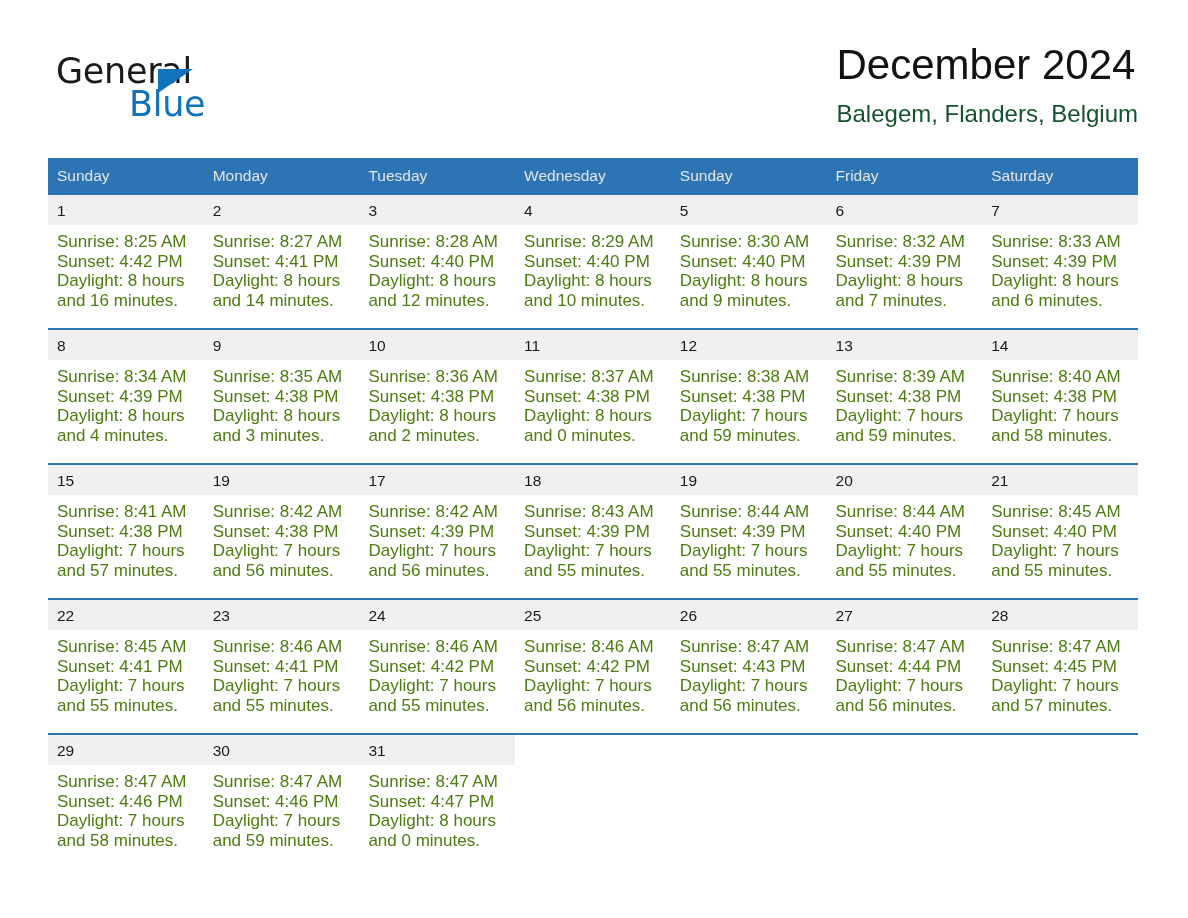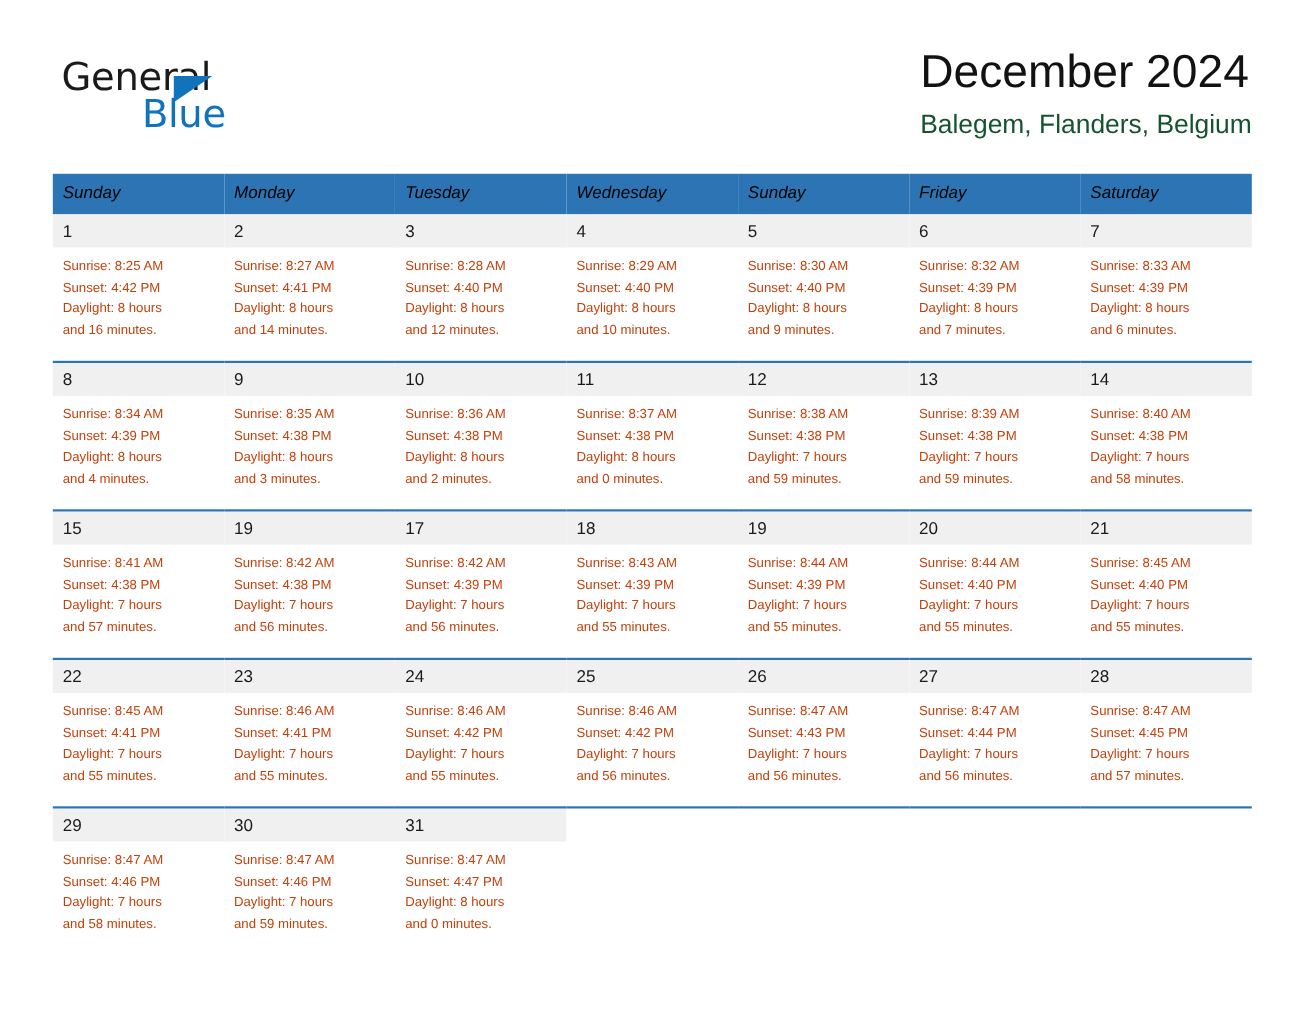--- a/index.html
+++ b/index.html
@@ -93,28 +93,27 @@
   .calendar {
     position: absolute;
     left: 48px;
     top: 158px;
     width: 1090px;
     border-collapse: collapse;
     table-layout: fixed;
   }
   .calendar th {
     background: #2c74b3;
-    color: #000000;
+    color: #e5e5e5;
     font-size: 15.5px;
     font-weight: 400;
     text-align: left;
     padding: 7px 0 8px 9px;
     height: 22px;
     border: none;
-    font-style: italic;
   }
   .calendar col { width: 155.7px; }
 
   .week-row > td {
     vertical-align: top;
     padding: 0;
     border-top: 2px solid #2c74b3;
     height: 133px;
     background: #ffffff;
   }
@@ -126,23 +125,23 @@
     line-height: 17px;
     color: #1a1a1a;
     padding: 7px 0 6px 9px;
     height: 17px;
   }
   .daynum.empty {
     background: #ffffff;
   }
   .cellbody {
     padding: 7px 6px 0 9px;
-    font-size: 12px;
+    font-size: 17px;
     line-height: 19.6px;
-    color: #c2410c;
+    color: #4d7c0f;
   }
   .cellbody div { white-space: nowrap; }
   .cell-empty { background: #ffffff; }
 </style>
 </head>
 <body>
 
 <div class="page">
 
   <div class="header">

